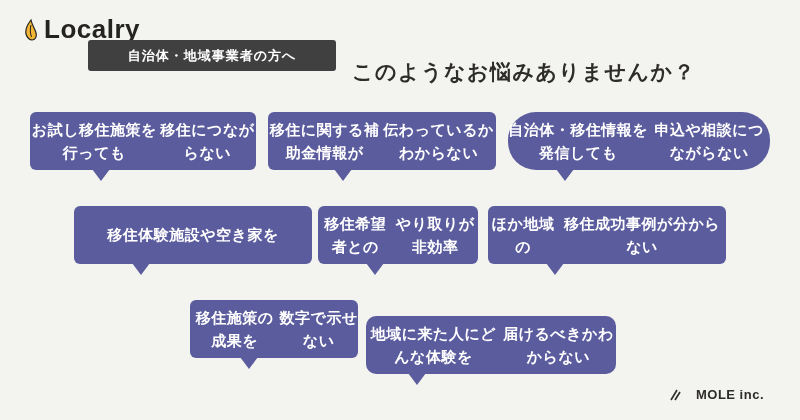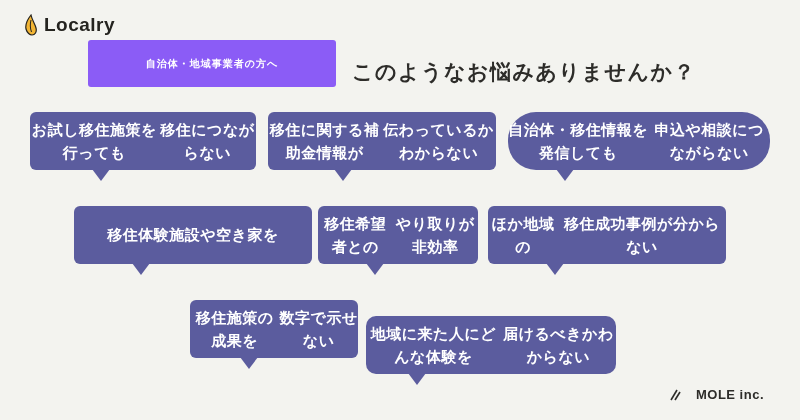--- a/index.html
+++ b/index.html
@@ -10,29 +10,29 @@
     font-family:"Liberation Sans", sans-serif;
     overflow:hidden;
   }
 
   
   .logo {
     position:absolute; top:14px; left:22px;
     display:flex; align-items:center; gap:4px;
   }
   .logo-text {
-    font-size:19px; font-weight:800; color:#24231f; letter-spacing:0.5px;
+    font-size:26px; font-weight:800; color:#24231f; letter-spacing:0.5px;
   }
   .logo-icon { width:18px; height:22px; }
 
   .badge {
     position:absolute; left:88px; top:40px;
-    width:248px; height:47px;
-    background:#8b5cf6; color:#ffffff;
-    font-size:10px; font-weight:700;
+    width:248px; height:31px;
+    background:#404040; color:#ffffff;
+    font-size:13px; font-weight:700;
     display:flex; align-items:center; justify-content:center;
     border-radius:3px; letter-spacing:1px;
   }
   .headline {
     position:absolute; left:352px; top:58px;
     font-size:21px; font-weight:800; color:#2d2c29;
     letter-spacing:1.5px;
   }
 
   

